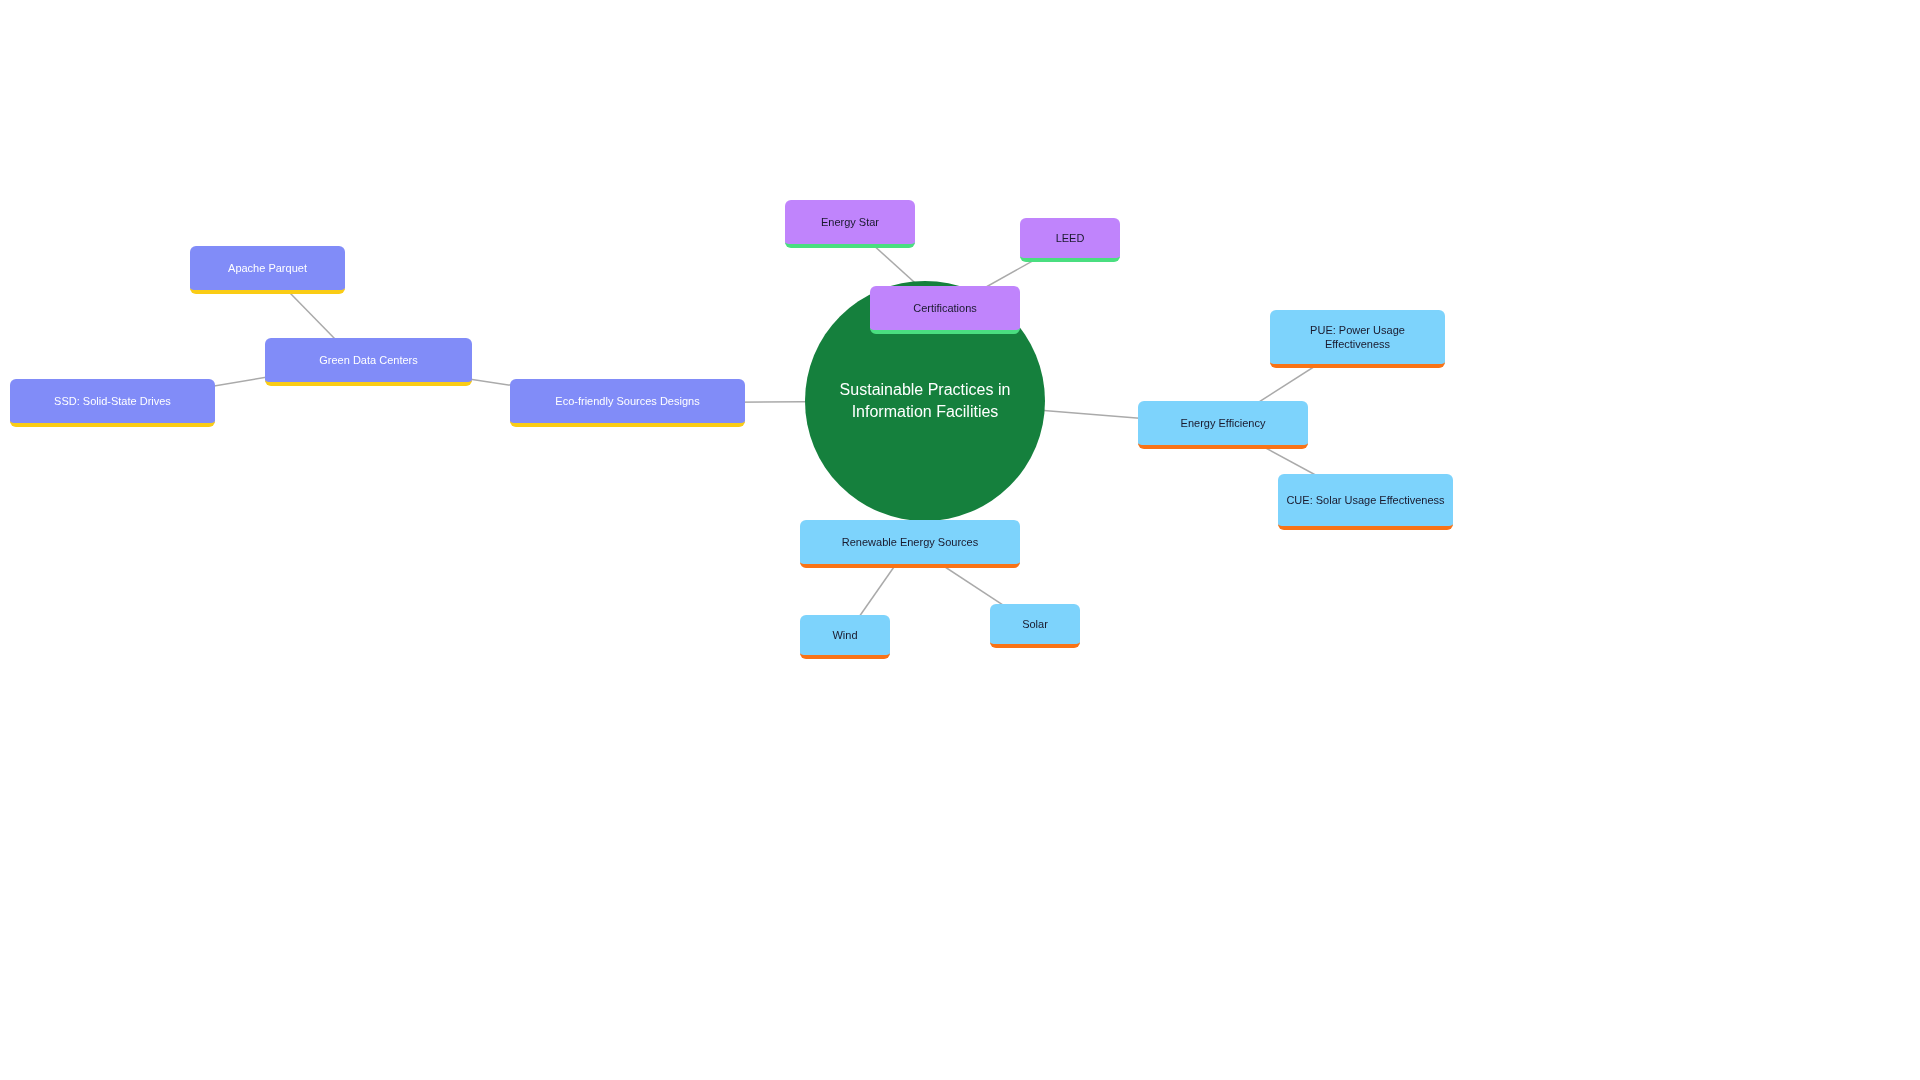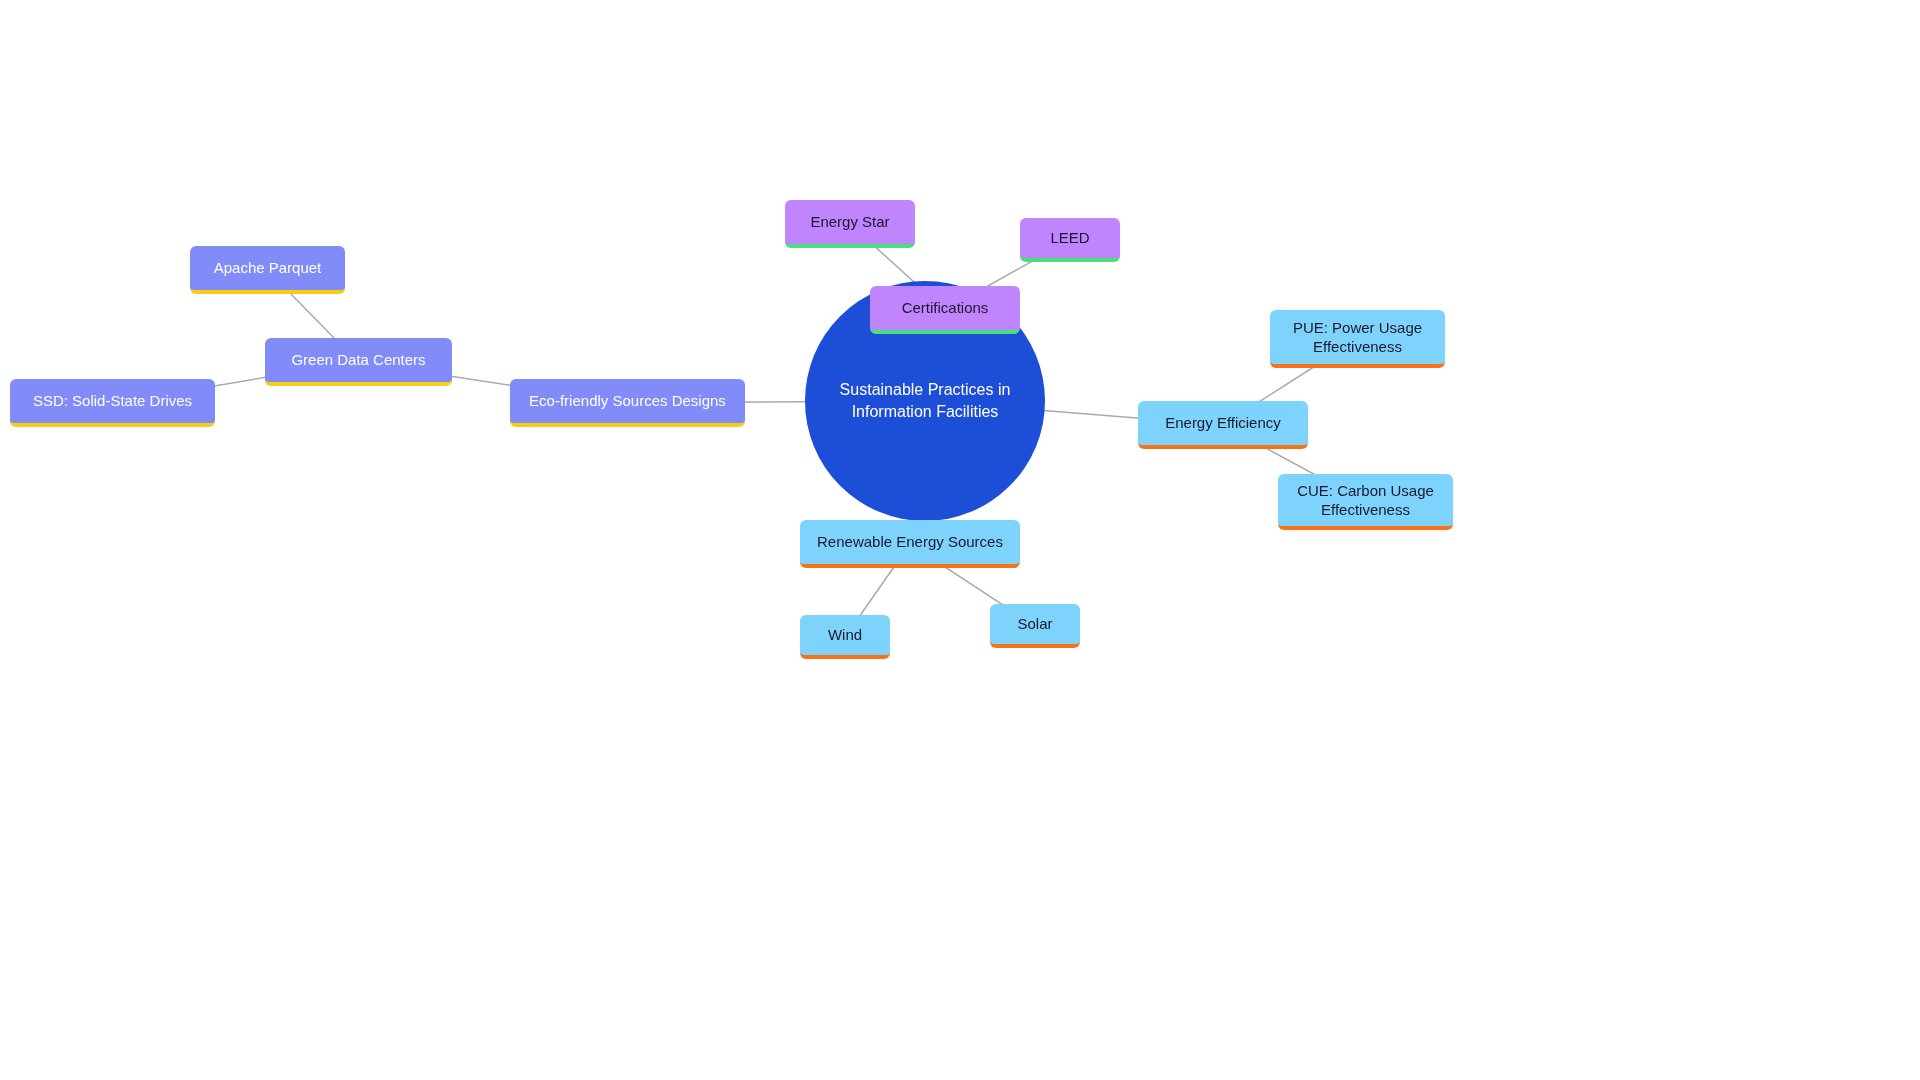--- a/index.html
+++ b/index.html
@@ -18,29 +18,29 @@
       height: 1080px;
       pointer-events: none;
     }
     .node {
       position: absolute;
       border-radius: 6px;
       display: flex;
       align-items: center;
       justify-content: center;
       text-align: center;
-      font-size: 15px;
+      font-size: 11px;
       font-weight: 500;
       cursor: pointer;
       border-bottom: 4px solid transparent;
     }
     .node-center {
       position: absolute;
       border-radius: 50%;
-      background: #1d4ed8;
+      background: #15803d;
       display: flex;
       align-items: center;
       justify-content: center;
       text-align: center;
       color: #ffffff;
       font-size: 16px;
       font-weight: 500;
       line-height: 1.4;
       padding: 20px;
     }
@@ -94,36 +94,36 @@
       <span style="line-height: 1.3;">LEED</span>
     </div>
     <div class="node node-blue" style="left: 1138px; top: 401px; width: 170px; height: 48px; padding: 4px 8px;">
       <span style="line-height: 1.3;">Energy Efficiency</span>
     </div>
     <div class="node node-blue" style="left: 1270px; top: 310px; width: 175px; height: 58px; padding: 4px 8px;">
       <span style="line-height: 1.3;">PUE: Power Usage
 Effectiveness</span>
     </div>
     <div class="node node-blue" style="left: 1278px; top: 474px; width: 175px; height: 56px; padding: 4px 8px;">
-      <span style="line-height: 1.3;">CUE: Carbon Usage
+      <span style="line-height: 1.3;">CUE: Solar Usage
 Effectiveness</span>
     </div>
     <div class="node node-blue" style="left: 800px; top: 520px; width: 220px; height: 48px; padding: 4px 8px;">
       <span style="line-height: 1.3;">Renewable Energy Sources</span>
     </div>
     <div class="node node-blue" style="left: 800px; top: 615px; width: 90px; height: 44px; padding: 4px 8px; justify-content: center;">
       <span style="line-height: 1.3;">Wind</span>
     </div>
     <div class="node node-blue" style="left: 990px; top: 604px; width: 90px; height: 44px; padding: 4px 8px;">
       <span style="line-height: 1.3;">Solar</span>
     </div>
     <div class="node node-violet" style="left: 510px; top: 379px; width: 235px; height: 48px; padding: 4px 8px;">
       <span style="line-height: 1.3;">Eco-friendly Sources Designs</span>
     </div>
-    <div class="node node-violet" style="left: 265px; top: 338px; width: 187px; height: 48px; padding: 4px 8px;">
+    <div class="node node-violet" style="left: 265px; top: 338px; width: 207px; height: 48px; padding: 4px 8px;">
       <span style="line-height: 1.3;">Green Data Centers</span>
     </div>
     <div class="node node-violet" style="left: 190px; top: 246px; width: 155px; height: 48px; padding: 4px 8px;">
       <span style="line-height: 1.3; text-align: center;">Apache Parquet</span>
     </div>
     <div class="node node-violet" style="left: 10px; top: 379px; width: 205px; height: 48px; padding: 4px 8px;">
       <span style="line-height: 1.3;">SSD: Solid-State Drives</span>
     </div>
   </div>
 

